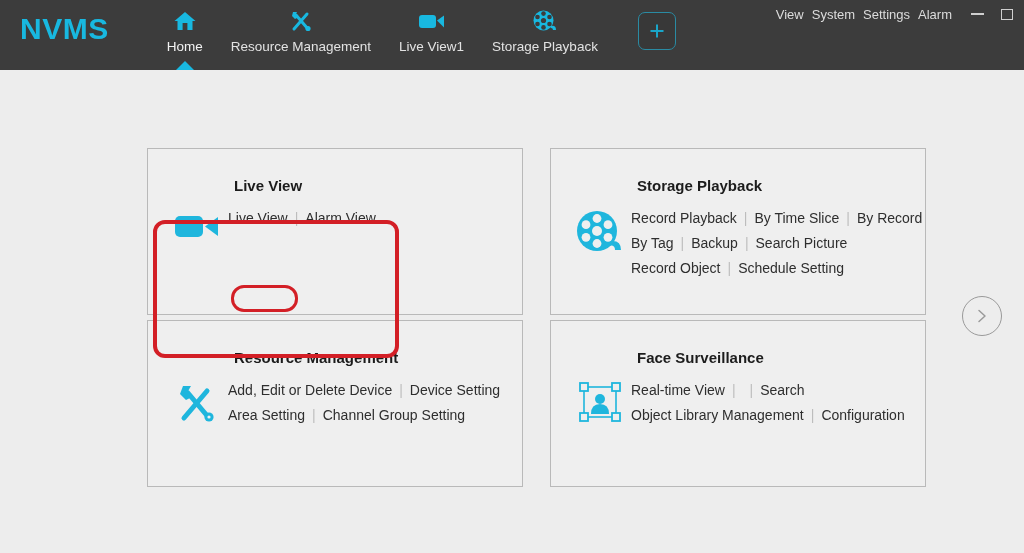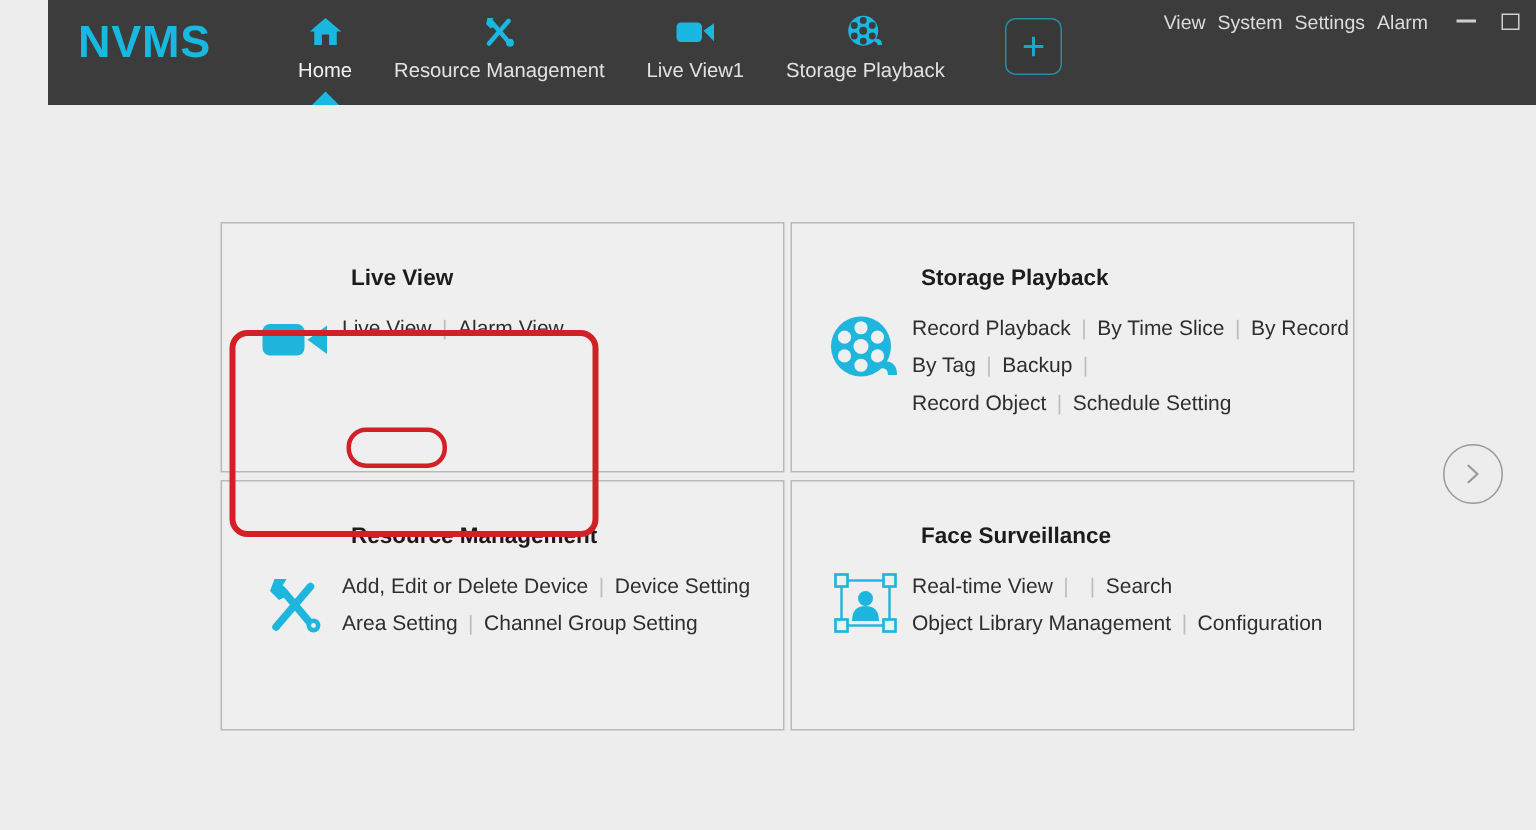--- a/index.html
+++ b/index.html
@@ -15,21 +15,20 @@
     -webkit-font-smoothing: antialiased;
   }
 
   
   .header {
     position: relative;
     height: 70px;
     background: #3c3c3c;
     display: flex;
     align-items: flex-start;
-    margin-left: 32px;
   }
   .accent-bar {
     position: absolute;
     left: 0;
     top: 70px;
     width: 100%;
     height: 4px;
     background: linear-gradient(to bottom, #1ab4d8 0%, #1ab4d8 45%, #7fd4e8 46%, #a8e0ee 100%);
   }
 
@@ -144,21 +143,21 @@
   }
 
   .cards-grid {
     position: absolute;
     left: 147px;
     top: 78px;
     width: 762px;
     display: grid;
     grid-template-columns: 376px 376px;
     grid-template-rows: 167px 167px;
-    gap: 5px 4px;
+    gap: 5px 27px;
   }
 
   .card {
     background: #efefef;
     border: 1px solid #b9b9b9;
     box-sizing: border-box;
     position: relative;
     padding: 0;
   }
   .card-inner {
@@ -381,20 +380,21 @@
               <span class="sep">|</span>
               <span class="card-link">By Time Slice</span>
               <span class="sep">|</span>
               <span class="card-link">By Record</span>
             </div>
             <div class="link-row">
               <span class="card-link">By Tag</span>
               <span class="sep">|</span>
               <span class="card-link">Backup</span>
               <span class="sep">|</span>
+              <span class="card-link">Search Picture</span>
             </div>
             <div class="link-row">
               <span class="card-link">Record Object</span>
               <span class="sep">|</span>
               <span class="card-link">Schedule Setting</span>
             </div>
           </div>
         </div>
       </div>
     </div>

